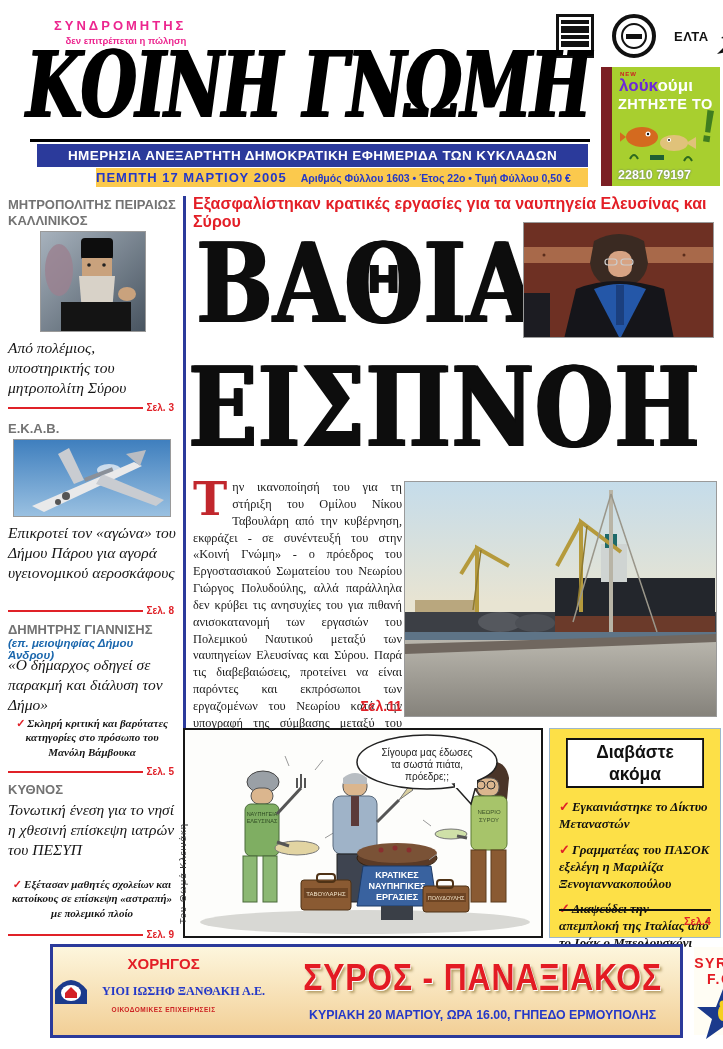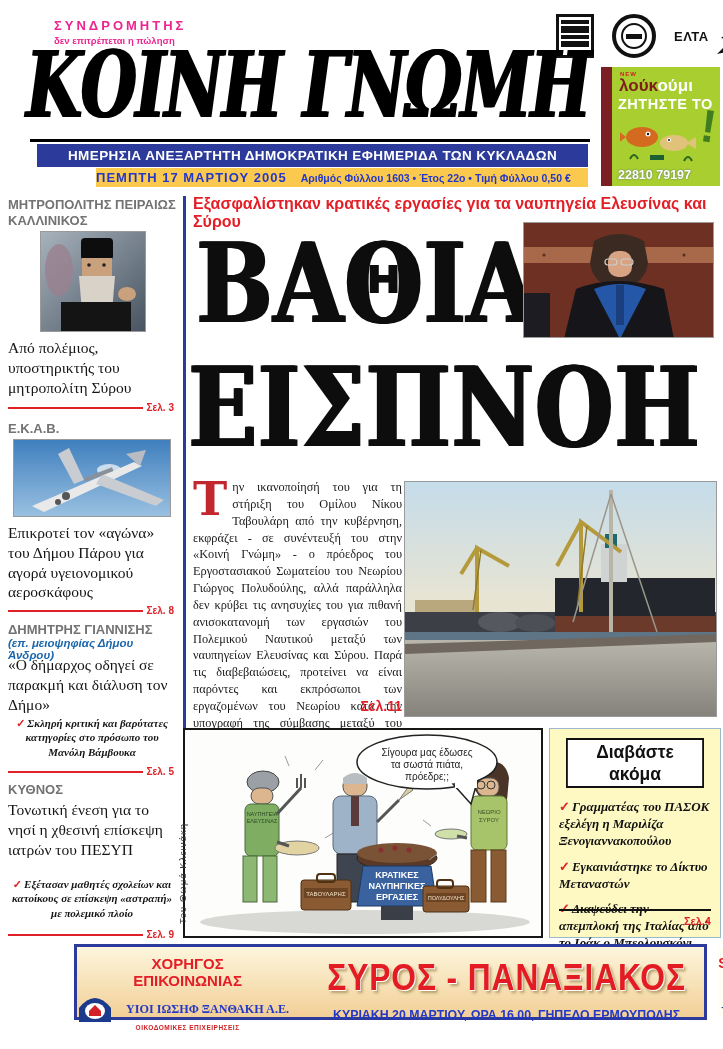--- a/index.html
+++ b/index.html
@@ -1,20 +1,20 @@
 <!DOCTYPE html>
 <html><head>
 <meta charset="utf-8">
 <style>
   * { margin:0; padding:0; box-sizing:border-box; }
   body { background:#e8e8e8; font-family:"Liberation Sans", sans-serif; }
   .page { position:relative; width:723px; height:1049px; background:#fff; margin:0 auto; overflow:hidden; }
 
   
-  .subscriber { position:absolute; left:54px; top:18px; color:#ec268f; }
+  .subscriber { position:absolute; left:54px; top:18px; color:#ec268f;text-align:right; }
   .subscriber .l1 { font-size:13px; font-weight:bold; letter-spacing:3px; }
   .subscriber .l2 { font-size:9.5px; font-weight:bold; margin-top:2px; }
 
   .stamps { position:absolute; left:556px; top:14px; display:flex; align-items:center; gap:18px; }
   .stamp-rect { width:38px; height:44px; border:3px solid #111; padding:3px 2px; display:flex; flex-direction:column; gap:2px; }
   .stamp-rect i { display:block; height:4px; background:#111; }
   .stamp-circle { width:44px; height:44px; border:4px solid #111; border-radius:50%; display:flex; align-items:center; justify-content:center; }
   .stamp-circle .inner { width:26px; height:26px; border:2px solid #111; border-radius:50%; display:flex; align-items:center; justify-content:center; }
   .stamp-circle .bar { width:16px; height:5px; background:#111; }
   .elta { display:flex; align-items:center; gap:2px; }
@@ -31,30 +31,30 @@
   .date-bar { position:absolute; left:96px; top:168px; width:492px; height:19px; background:#fbc94d; display:flex;
     align-items:center; justify-content:flex-start; gap:14px; }
   .date-bar .d { color:#2438c8; font-size:13px; font-weight:900; letter-spacing:1px; }
   .date-bar .i { color:#2438c8; font-size:10.5px; font-weight:bold; }
 
   .ad-box { position:absolute; left:601px; top:67px; width:119px; height:119px; display:flex; background:#a8cf2f; }
   .ad-strip { width:11px; background:#7b1f24; }
   .ad-main { position:relative; flex:1; overflow:hidden; }
   .ad-new { position:absolute; left:8px; top:4px; font-size:6px; font-weight:bold; color:#c22; letter-spacing:1px; }
   .ad-brand { position:absolute; left:7px; top:9px; font-size:17px; font-weight:900; white-space:nowrap; }
-  .ad-brand .r { color:#7f1d1d; } .ad-brand .w { color:#fff; }
+  .ad-brand .r { color:#6d28d9; } .ad-brand .w { color:#fff; }
   .ad-slogan { position:absolute; left:6px; top:29px; font-size:14.5px; font-weight:900; color:#fff; letter-spacing:0.5px; }
   .ad-excl { position:absolute; right:4px; top:36px; font-size:46px; font-weight:900; color:#3f7d1f; line-height:1; transform:rotate(8deg); }
   .ad-phone { position:absolute; left:6px; bottom:4px; font-size:12.5px; font-weight:900; color:#fff; text-shadow:0 0 2px #567; }
   .ad-fish { position:absolute; left:8px; top:52px; }
 
   
   .sb-h { position:absolute; left:8px; width:168px; color:#737373; font-size:13px; font-weight:900; line-height:1.25; }
   .sb-sub { position:absolute; left:8px; width:168px; color:#1b67ad; font-size:11.5px; font-weight:bold; font-style:italic; }
-  .sb-t { position:absolute; left:8px; width:168px; font-family:"Liberation Serif", serif; font-size:15.5px; line-height:1.28; color:#151515; }
+  .sb-t { position:absolute; left:8px; width:168px; font-family:"Liberation Serif", serif; font-size:15.5px; line-height:1.28; color:#151515;font-style:italic; }
   .sb-ref { position:absolute; left:8px; width:166px; display:flex; align-items:center; }
   .sb-ref .line { flex:1; height:2px; background:#e02128; }
   .sb-ref .pg { color:#e02128; font-size:10px; font-weight:900; margin-left:4px; }
   .sb-check { position:absolute; left:8px; width:168px; text-align:center; font-family:"Liberation Serif", serif;
     font-style:italic; font-weight:bold; font-size:11px; line-height:1.3; color:#151515; }
   .chk { color:#e02128; font-style:normal; font-weight:900; margin-right:2px; }
   .photo { position:absolute; border:1px solid #9a9a9a; overflow:hidden; }
 
   .separator { position:absolute; left:183px; top:196px; width:3px; height:742px; background:#2b3a9b; }
 
@@ -69,31 +69,31 @@
     font-family:"Liberation Serif", serif; font-style:italic; font-weight:bold; font-size:13.5px; line-height:1.7; }
 
   .story { position:absolute; left:193px; top:479px; width:209px; font-family:"Liberation Serif", serif;
     font-size:12.3px; line-height:1.37; color:#1a1a1a; text-align:justify; }
   .story .dropcap { float:left; color:#c1272d; font-size:46px; line-height:0.82; font-weight:bold; margin:2px 5px 0 0; font-family:"DejaVu Serif", serif; }
   .story-ref { position:absolute; left:193px; top:698px; width:209px; text-align:right; color:#e02128; font-size:14px; font-weight:900; }
   .ship-photo { left:404px; top:481px; width:313px; height:236px; }
 
   
   .cartoon { position:absolute; left:183px; top:728px; width:360px; height:210px; background:#fdfdfb; border:2px solid #161616; }
-  .read-also { position:absolute; left:549px; top:728px; width:172px; height:210px; background:#fef9c3; border:1px solid #9db7cc; }
+  .read-also { position:absolute; left:549px; top:728px; width:172px; height:210px; background:#fde047; border:1px solid #9db7cc; }
   .ra-title { margin:9px auto 6px; width:150px; background:#fff; border:2.5px solid #111; text-align:center;
     font-size:19px; font-weight:900; transform:scaleX(0.92); padding:1px 0; color:#111; }
   .ra-item { padding:5px 9px 4px; font-family:"Liberation Serif", serif; font-style:italic; font-weight:bold;
     font-size:13px; line-height:1.3; color:#101010; }
   .ra-foot { position:absolute; left:9px; right:9px; bottom:8px; border-top:2px solid #111; text-align:right; }
   .ra-foot .pg { color:#e02128; font-size:11px; font-weight:900; }
 
   
-  .banner { position:absolute; left:50px; top:944px; width:633px; height:76px; border:3px solid #2b3a9b;
-    background:linear-gradient(#fdf6dd, #f2cf96); display:flex;margin-left:24px; }
+  .banner { position:absolute; left:50px; top:944px; width:633px; height:94px; border:3px solid #2b3a9b;
+    background:linear-gradient(#fdf6dd, #f2cf96); display:flex; }
   .sponsor { width:225px; padding-top:8px; text-align:center; position:relative; }
   .sponsor .t { color:#e31e26; font-size:15px; font-weight:900; line-height:1.15; }
   .sponsor .row { display:flex; align-items:center; justify-content:flex-end; gap:4px; margin-top:4px;font-family:Liberation Serif, serif; }
   .sponsor .co { color:#2438c8; font-size:13.5px; font-weight:900; white-space:nowrap; transform:scaleX(0.9); }
   .sponsor .sub { color:#c22; font-size:6.5px; font-weight:bold; letter-spacing:0.5px; }
   .match { flex:1; text-align:center; padding-top:10px; }
   .match .title { color:#e31b23; font-size:37px; font-weight:900; white-space:nowrap; transform:scaleX(0.86); transform-origin:center;
     text-shadow:1px 1px 0 #fff, 3px 3px 3px #b6a06a; letter-spacing:1px; }
   .match .details { margin-top:8px; color:#2438c8; font-size:13px; font-weight:900; transform:scaleX(0.95); }
   .club { width:116px; background:rgba(255,252,240,0.75); border-left:3px solid #fff; text-align:center; padding-top:8px; }
@@ -389,37 +389,36 @@
       <rect x="270" y="50" width="22" height="8" fill="#fff"></rect>
       <text x="242" y="26" font-size="10" text-anchor="middle" fill="#222">Σίγουρα μας έδωσες</text>
       <text x="242" y="38" font-size="10" text-anchor="middle" fill="#222">τα σωστά πιάτα,</text>
       <text x="242" y="50" font-size="10" text-anchor="middle" fill="#222">πρόεδρε;;</text>
     </svg>
   </div>
 
   <div class="read-also">
     <div class="ra-title">Διαβάστε ακόμα</div>
     <div class="ra-item">
+      <span class="chk">✓</span><span>Εγκαινιάστηκε το Δίκτυο Μεταναστών</span>
+    </div>
+    <div class="ra-item">
       <span class="chk">✓</span><span>Γραμματέας του ΠΑΣΟΚ εξελέγη η Μαριλίζα Ξενογιαννακοπούλου</span>
-    </div>
-    <div class="ra-item">
-      <span class="chk">✓</span><span>Εγκαινιάστηκε το Δίκτυο Μεταναστών</span>
     </div>
     <div class="ra-item">
       <span class="chk">✓</span><span>Διαψεύδει την απεμπλοκή της Ιταλίας από το Ιράκ ο Μπερλουσκόνι</span>
     </div>
     <div class="ra-foot">
       <span class="pg">Σελ.4</span>
     </div>
   </div>
 
   <div class="banner">
     <div class="sponsor">
       <div class="t">ΧΟΡΗΓΟΣ</div>
-      <div class="t">ΕΠΙΚΟΙΝΩΝΙΑΣ</div>
       <div class="row">
         <svg width="36" height="30" viewBox="0 0 36 30">
           <path d="M2 14 Q18 -6 34 14 L34 28 L2 28 Z" fill="#1b3a8c"></path>
           <ellipse cx="18" cy="17" rx="10" ry="8" fill="#fff"></ellipse>
           <path d="M12 17 L18 11 L24 17 L24 22 L12 22 Z" fill="#d42127"></path>
         </svg>
         <span class="co">ΥΙΟΙ ΙΩΣΗΦ ΞΑΝΘΑΚΗ Α.Ε.</span>
       </div>
       <div class="sub">ΟΙΚΟΔΟΜΙΚΕΣ ΕΠΙΧΕΙΡΗΣΕΙΣ</div>
     </div>

